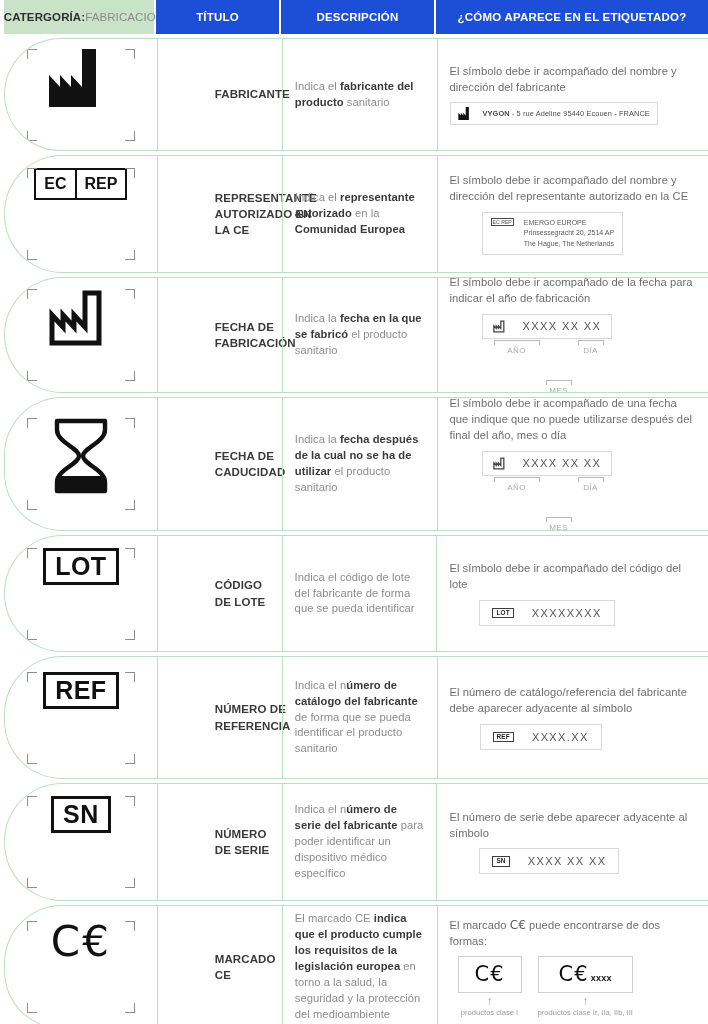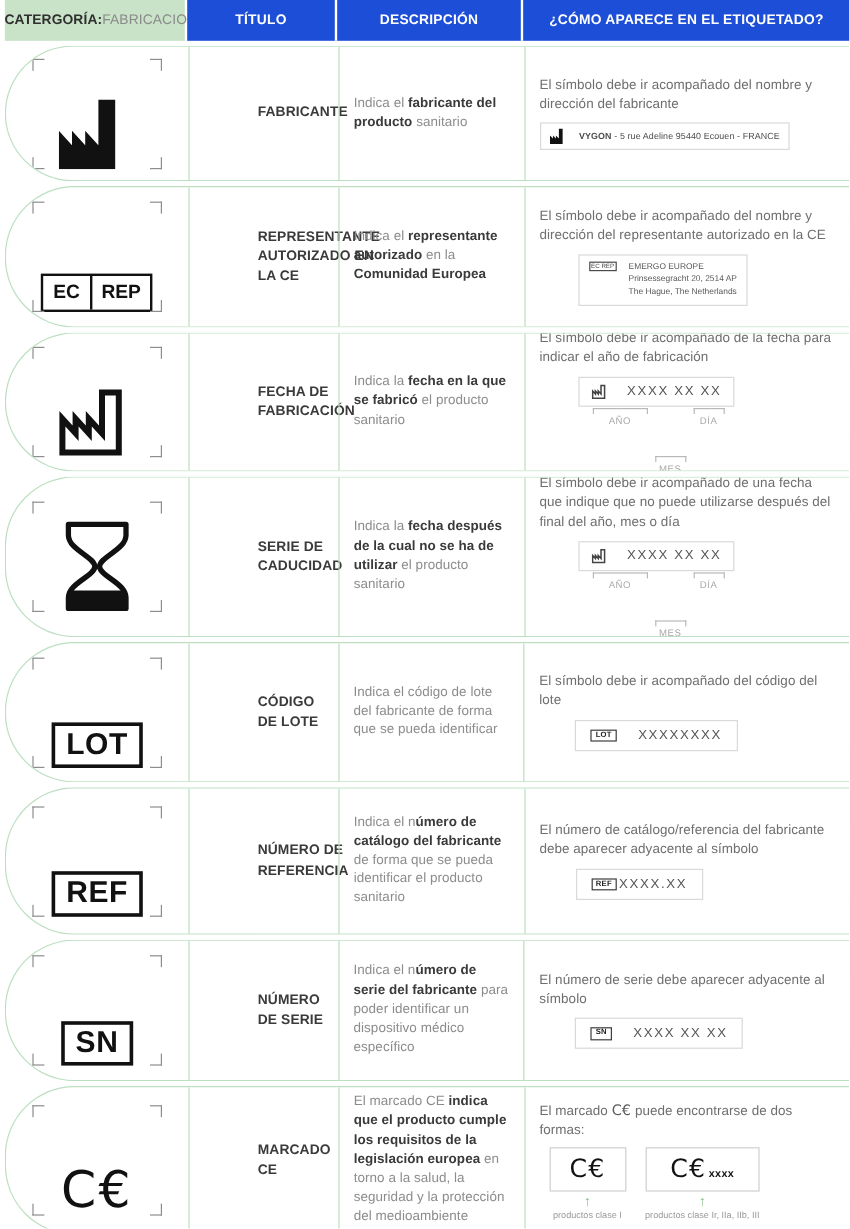--- a/index.html
+++ b/index.html
@@ -99,21 +99,21 @@
     line-height: 1.42;
     letter-spacing: .05px;
   }
 
   
   .symwrap {
     position: relative;
     width: 108px;
     height: 92px;
     display: flex;
-    align-items: flex-end;
+    align-items: flex-start;
     justify-content: center;
   }
   .cm { position: absolute; width: 10px; height: 10px; }
   .cm.tl { top: 0; left: 0; border-top: 1.6px solid #8d8d8d; border-left: 1.6px solid #8d8d8d; }
   .cm.tr { top: 0; right: 0; border-top: 1.6px solid #8d8d8d; border-right: 1.6px solid #8d8d8d; }
   .cm.bl { bottom: 0; left: 0; border-bottom: 1.6px solid #8d8d8d; border-left: 1.6px solid #8d8d8d; }
   .cm.br { bottom: 0; right: 0; border-bottom: 1.6px solid #8d8d8d; border-right: 1.6px solid #8d8d8d; }
 
   .boxsym {
     border: 3.2px solid #111;
@@ -340,21 +340,21 @@
           <span class="cm tr"></span>
           <span class="cm bl"></span>
           <span class="cm br"></span>
           <svg width="56" height="76" viewBox="0 0 56 76">
             <path d="M4 3 H52 V12 C52 24 30 30 30 38 C30 46 52 52 52 64 V73 H4 V64 C4 52 26 46 26 38 C26 30 4 24 4 12 Z" fill="none" stroke="#111" stroke-width="4.4" stroke-linejoin="round"></path>
             <path d="M4 58 H52 V73 H4 Z" fill="#111"></path>
           </svg>
         </div>
       </div>
       <div class="cell tit">
-        <div class="title-txt">SERIE DE CADUCIDAD</div>
+        <div class="title-txt">FECHA DE CADUCIDAD</div>
       </div>
       <div class="cell des">
         <div class="desc-txt">Indica la <b>fecha después de la cual no se ha de utilizar</b> el producto sanitario</div>
       </div>
       <div class="cell eti">
         <div class="eti-txt">El símbolo debe ir acompañado de una fecha que indique que no puede utilizarse después del final del año, mes o día</div>
         <div class="exbox" style="margin-left:32px;padding:5px 10px;gap:16px">
           <svg width="14" height="13" viewBox="0 0 66 58" class="mini">
             <path d="M4 54 V26 L15 38 V26 L26 38 V26 L37 38 V4 H51 V54 Z" fill="none" stroke="#444" stroke-width="6" stroke-linejoin="miter"></path>
           </svg>
@@ -413,21 +413,21 @@
         </div>
       </div>
       <div class="cell tit">
         <div class="title-txt">NÚMERO DE REFERENCIA</div>
       </div>
       <div class="cell des">
         <div class="desc-txt">Indica el n<b>úmero de catálogo del fabricante</b> de forma que se pueda identificar el producto sanitario</div>
       </div>
       <div class="cell eti">
         <div class="eti-txt">El número de catálogo/referencia del fabricante debe aparecer adyacente al símbolo</div>
-        <div class="exbox" style="margin-left:30px;padding:6px 12px;gap:2px">
+        <div class="exbox" style="margin-left:30px;padding:6px 12px;gap:18px">
           <span class="minibox">REF</span>
           <span class="extxt big">XXXX.XX</span>
         </div>
       </div>
     </div>
 
     <div class="row" style="height:118px">
       <div class="cell sym">
         <div class="symwrap">
           <span class="cm tl"></span>

